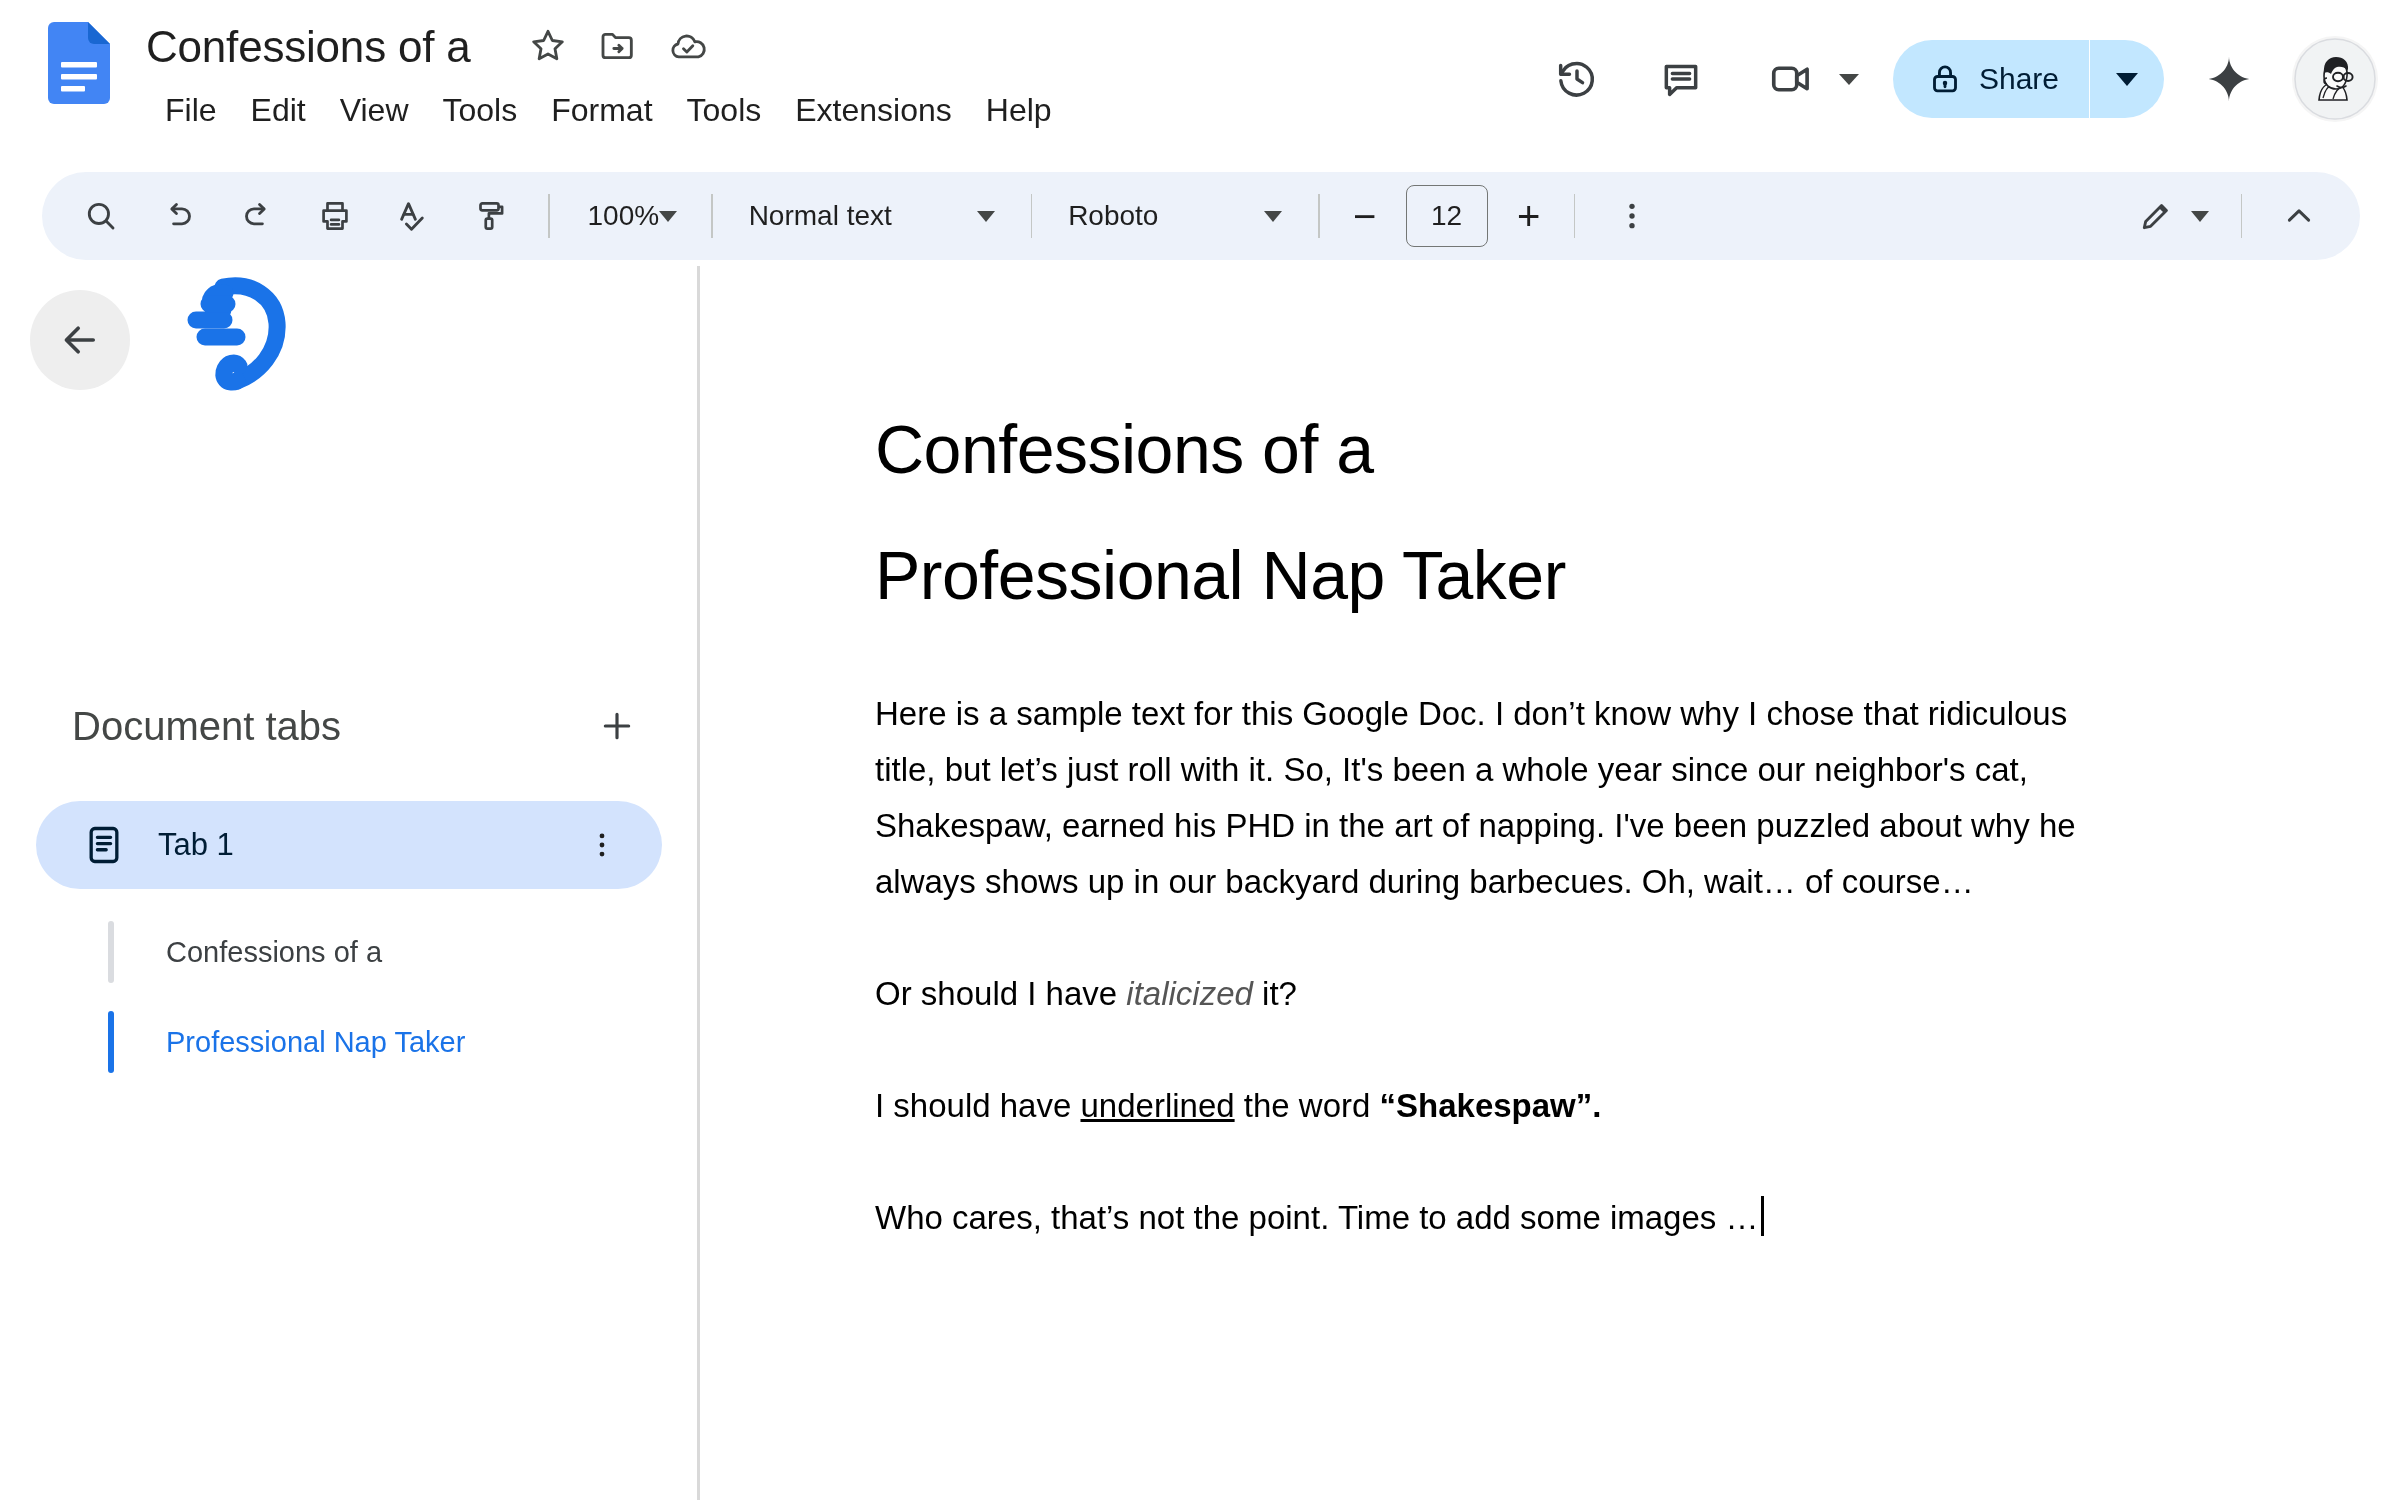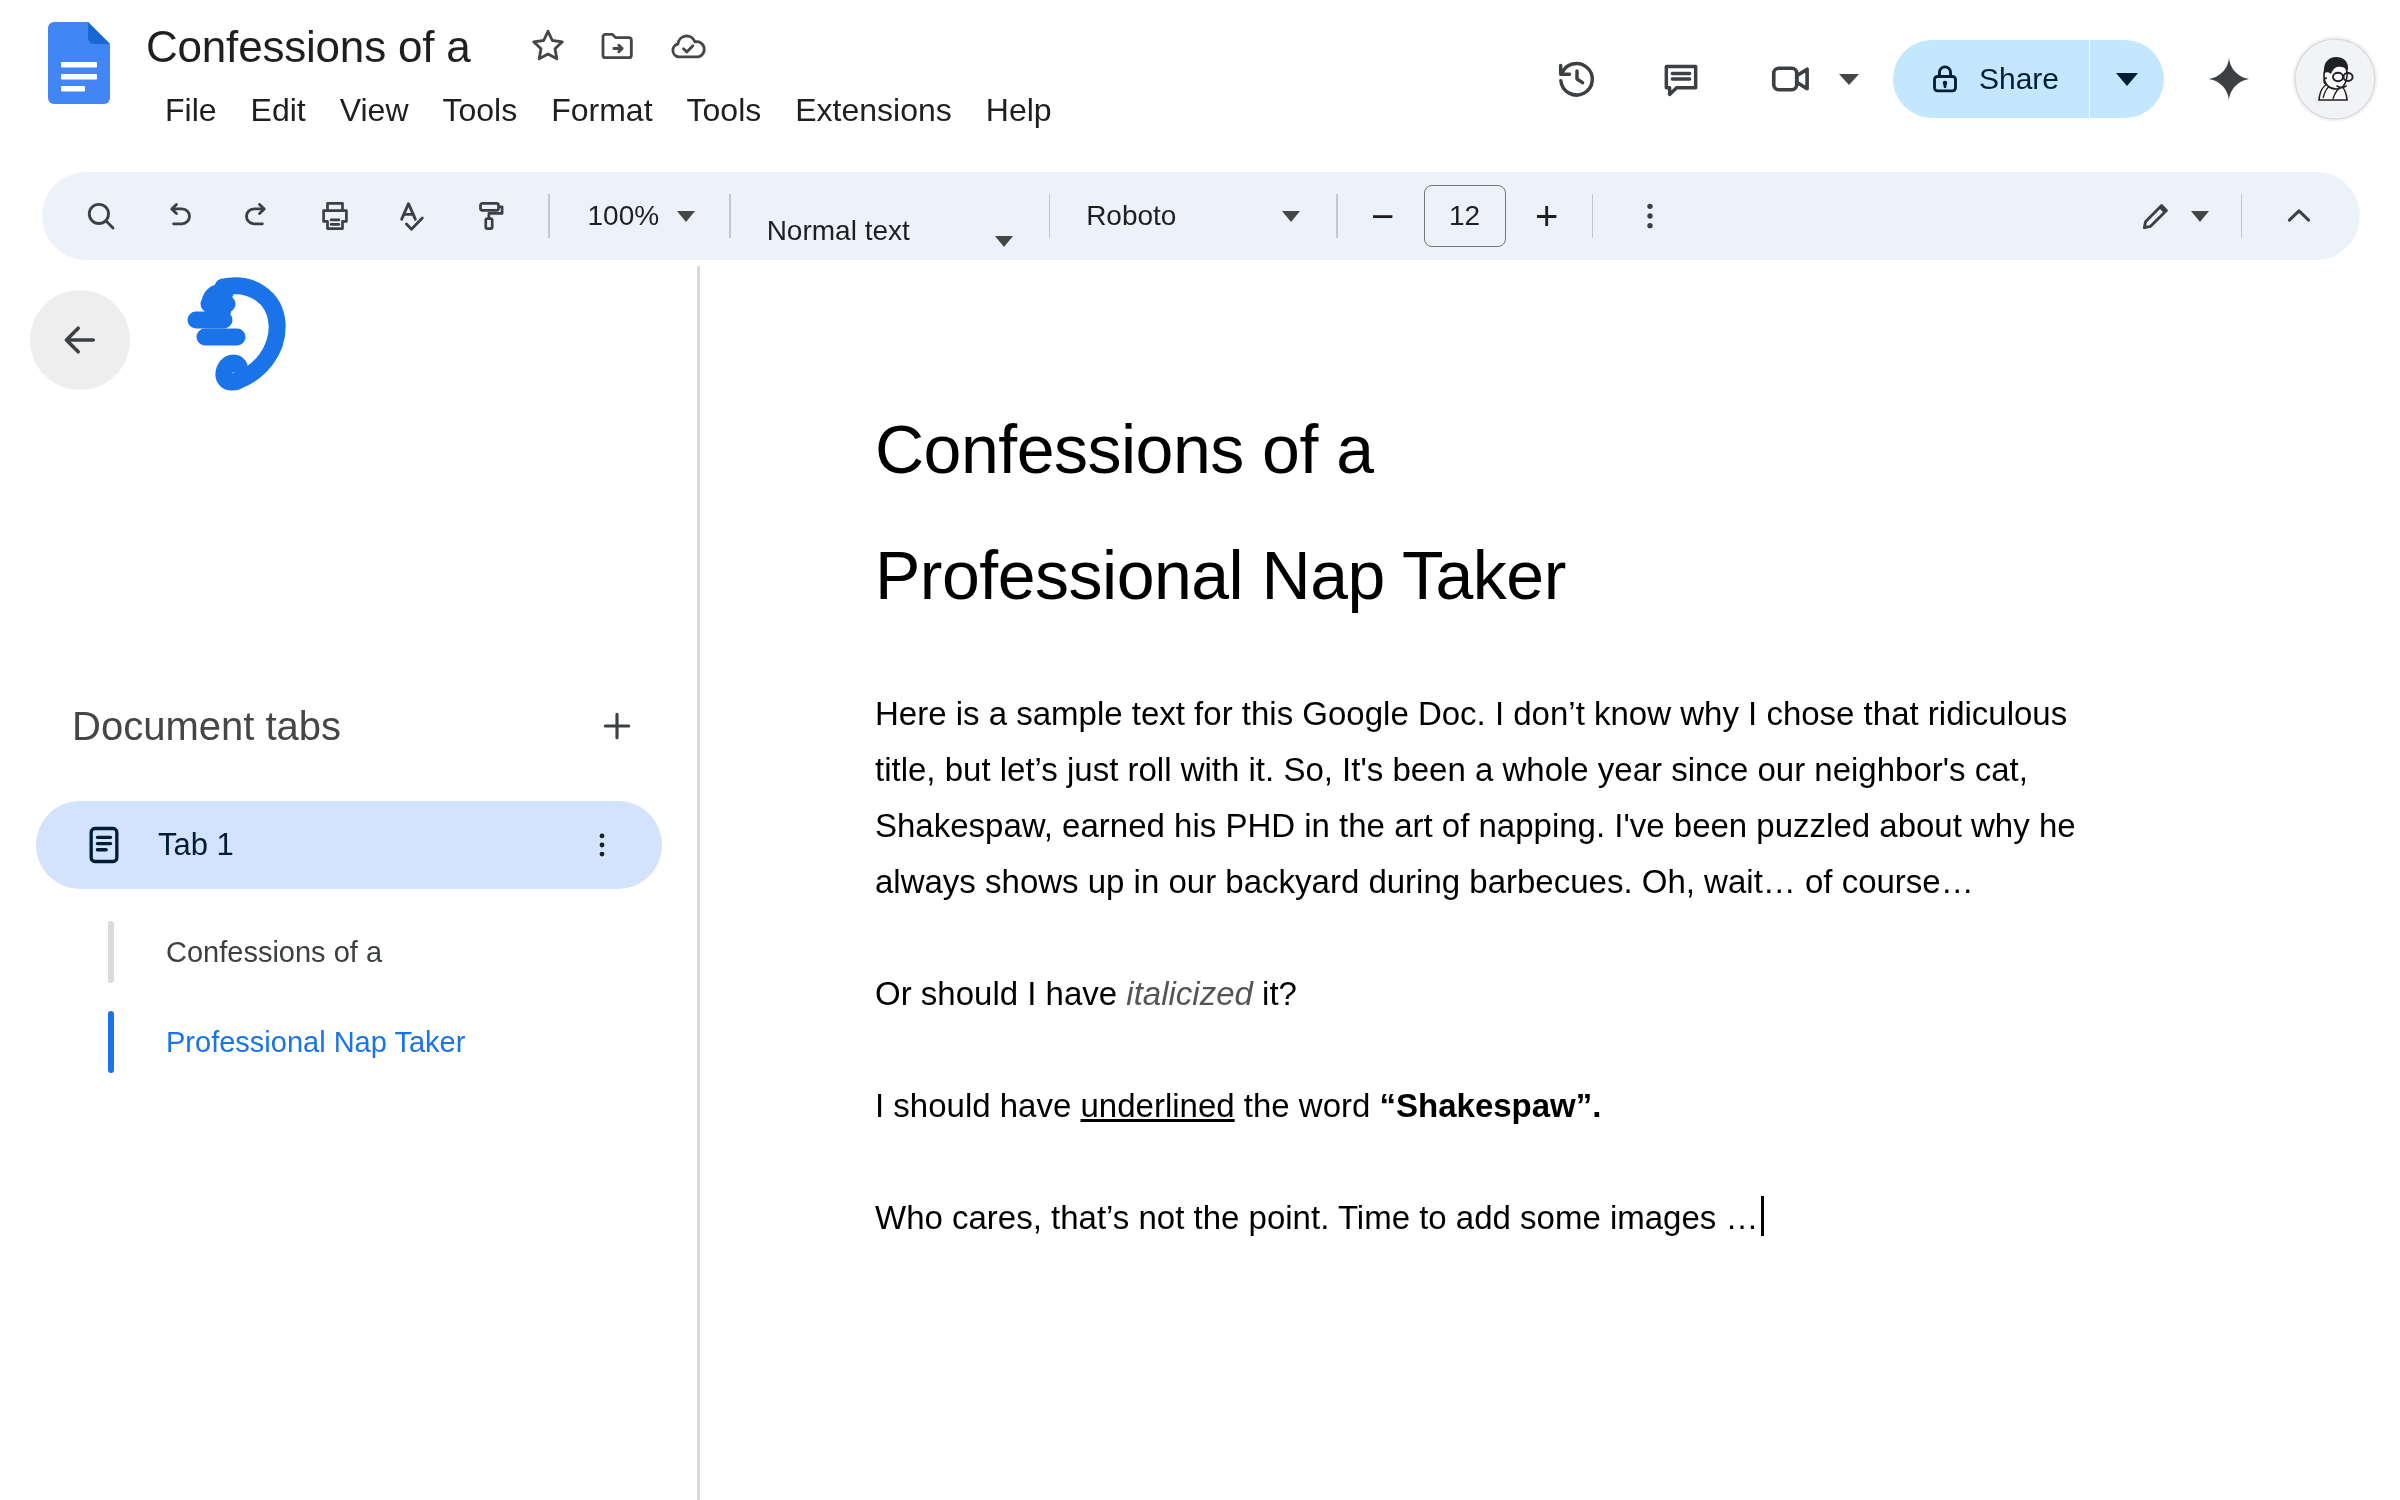--- a/index.html
+++ b/index.html
@@ -97,35 +97,35 @@
     width: 62px; height: 62px; margin: 0 8px;
     display: flex; align-items: center; justify-content: center;
     border-radius: 50%; cursor: pointer; flex: 0 0 auto;
   }
   .tb-btn:first-child { margin-left: 28px; }
   .tb-sep {
     width: 1.5px; height: 44px; background: #c4c7c5;
     margin: 0 18px; flex: 0 0 auto;
   }
   .tb-zoom {
-    display: flex; align-items: center; gap: 18px;
+    display: flex; align-items: center; 
     padding: 0 16px 0 20px; height: 62px; border-radius: 8px;
     cursor: pointer; flex: 0 0 auto; justify-content: flex-end;
   }
   .tb-zoom-label { font-size: 28px; color: #1f1f1f; white-space: nowrap; }
   .tb-caret { width: 0; height: 0;
     border-left: 9px solid transparent; border-right: 9px solid transparent;
     border-top: 11px solid #444746; }
   .tb-dropdown {
     display: flex; align-items: center; justify-content: space-between;
     height: 62px; border-radius: 8px; padding: 0 18px;
     cursor: pointer; flex: 0 0 auto;
   }
   .tb-dd-label { font-size: 28px; color: #1f1f1f; white-space: nowrap; }
-  .style-dd { width: 282px; align-items: flex-end; }
+  .style-dd { width: 282px; }
   .font-dd { width: 250px; }
   .fontsize-group {
     display: flex; align-items: center; gap: 4px; flex: 0 0 auto;
   }
   .fs-step {
     width: 54px; height: 54px; display: flex;
     align-items: center; justify-content: center;
     font-size: 40px; color: #1f1f1f; border-radius: 50%;
     cursor: pointer; line-height: 1;
   }

